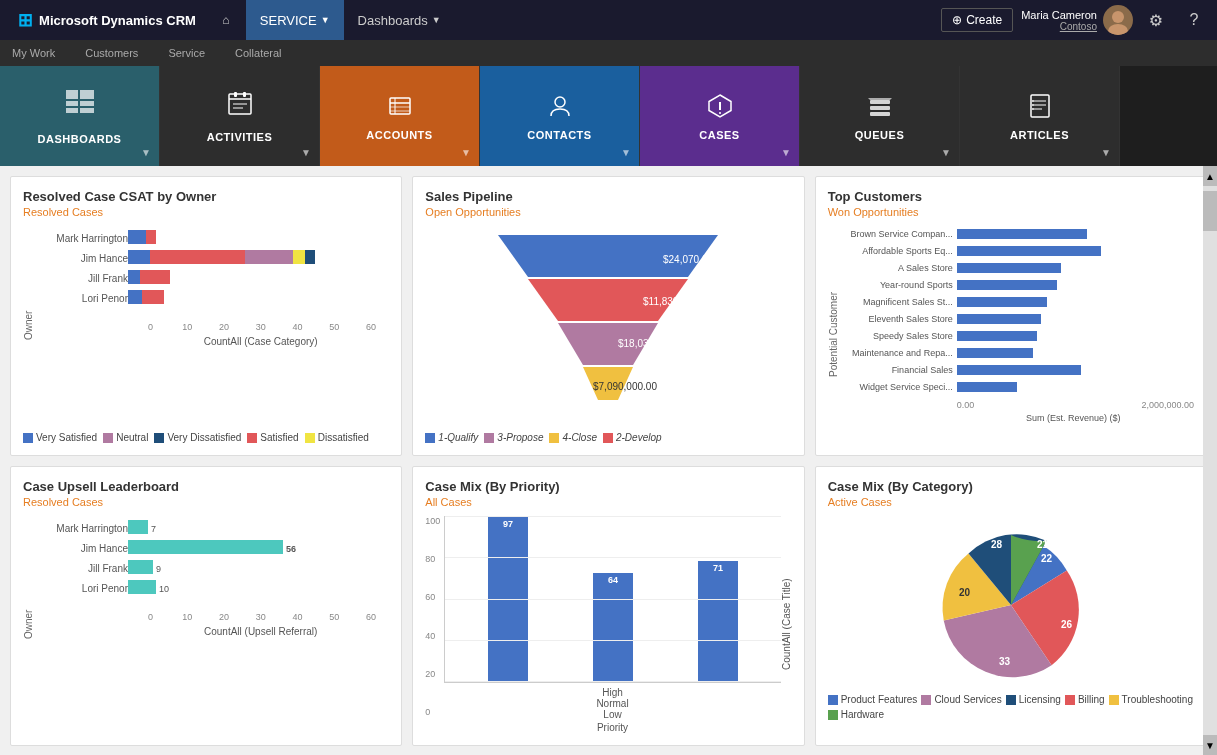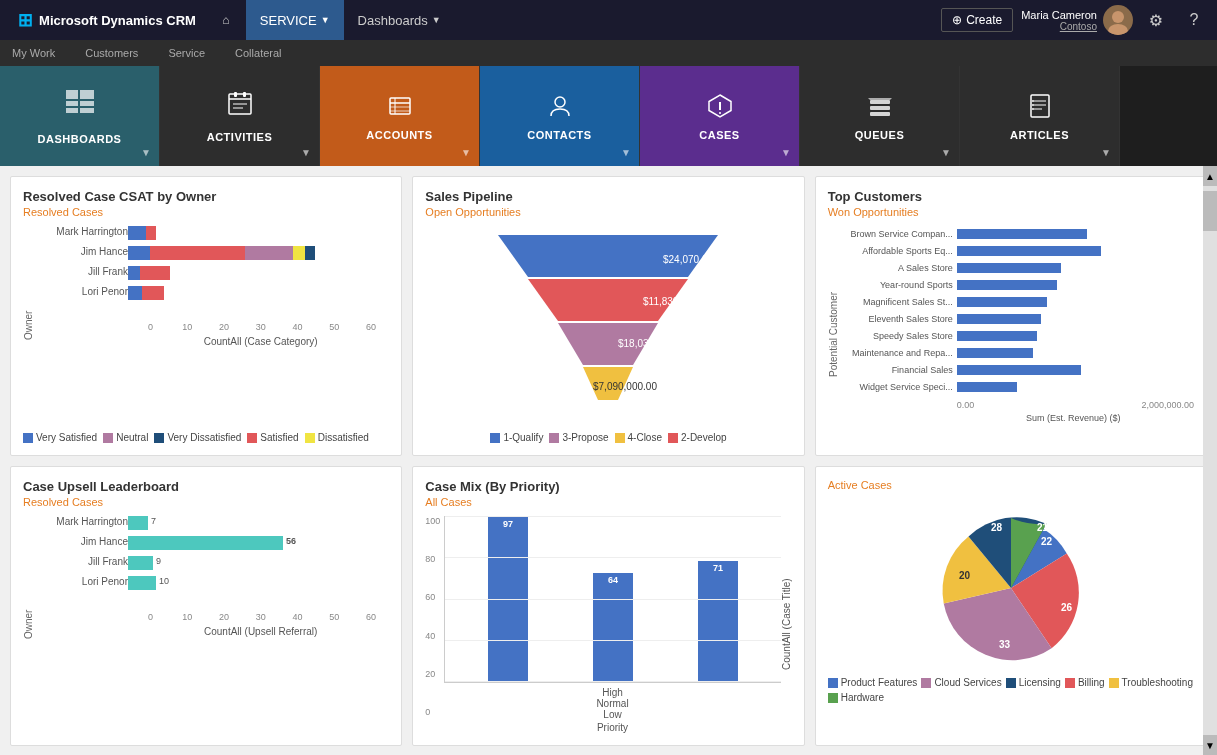--- a/index.html
+++ b/index.html
@@ -204,21 +204,21 @@
     .bar-chart-area {
       flex: 1;
       display: flex;
       flex-direction: column;
       gap: 2px;
       padding-bottom: 20px;
       position: relative;
     }
     .bar-row {
       display: flex;
-      align-items: flex-start;
+      align-items: flex-end;
       height: 18px;
     }
     .bar-row-label {
       width: 90px;
       font-size: 10px;
       color: #555;
       text-align: right;
       flex-shrink: 0;
     }
     .bar-segment {
@@ -632,21 +632,21 @@
           <polygon points="40,44 200,44 170,86 70,86" fill="#e15759"></polygon>
           <text x="155" y="70" font-size="10" fill="white" font-family="Arial">$11,830,000.00</text>
 
           <polygon points="70,88 170,88 145,130 95,130" fill="#b07aa1"></polygon>
           <text x="130" y="112" font-size="10" fill="white" font-family="Arial">$18,030,000.00</text>
 
           <polygon points="95,132 145,132 130,165 110,165" fill="#f0c040"></polygon>
           <text x="105" y="155" font-size="10" fill="#333" font-family="Arial">$7,090,000.00</text>
         </svg>
       </div>
-      <div class="legend" style="justify-content:center;">
+      <div class="legend" style="font-style:italic;">
         <div class="legend-item">
           <span class="legend-dot" style="background:#4472c4;"></span>
           <span>1-Qualify</span>
         </div>
         <div class="legend-item">
           <span class="legend-dot" style="background:#b07aa1;"></span>
           <span>3-Propose</span>
         </div>
         <div class="legend-item">
           <span class="legend-dot" style="background:#f0c040;"></span>
@@ -800,20 +800,21 @@
             <span class="vert-bar-x-label">Normal</span>
             <span class="vert-bar-x-label">Low</span>
           </div>
           <div class="x-label-center">Priority</div>
         </div>
         <div class="vert-y-label">CountAll (Case Title)</div>
       </div>
     </div>
 
     <div class="chart-card">
+      <div class="chart-title">Case Mix (By Category)</div>
       <div class="chart-subtitle">Active Cases</div>
       <div class="pie-container">
         <svg width="200" height="170" viewBox="0 0 200 170">
 
           <path d="M100,85 L100,15 A70,70 0 0,1 155.8,50.5 Z" fill="#4472c4"></path>
           <text x="130" y="42" font-size="10" fill="white" font-weight="bold">22</text>
 
           <path d="M100,85 L155.8,50.5 A70,70 0 0,1 140.6,145.2 Z" fill="#e15759"></path>
           <text x="150" y="108" font-size="10" fill="white" font-weight="bold">26</text>
 

